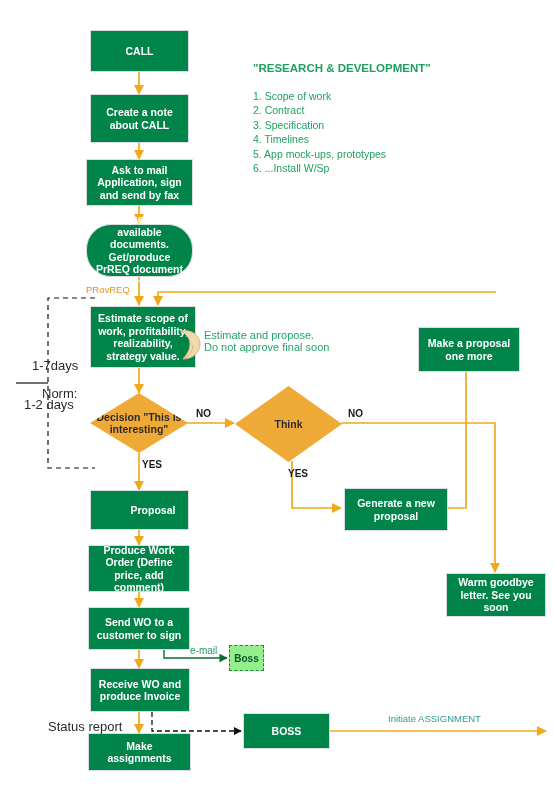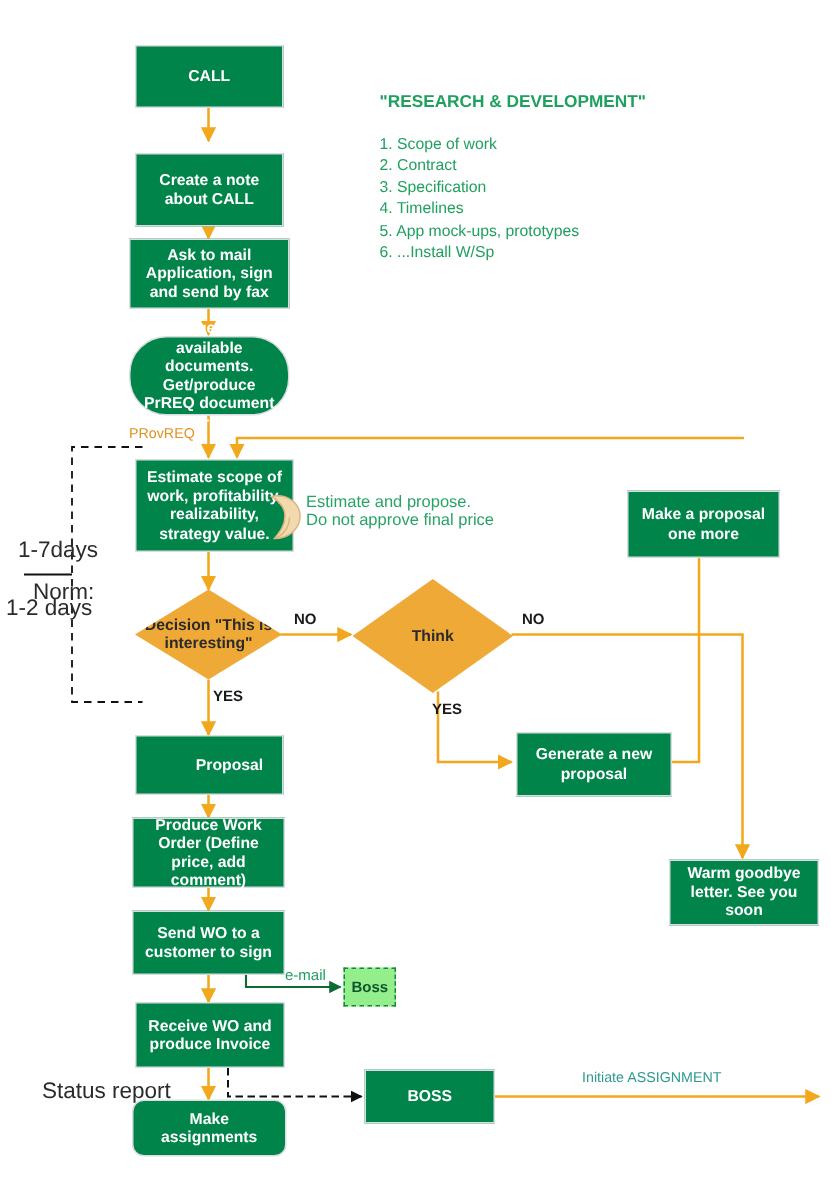--- a/index.html
+++ b/index.html
@@ -29,21 +29,21 @@
   }
   .boss-note{
     position:absolute;box-sizing:border-box;
     background:#94EE8C;border:1.5px dashed #16893f;
     display:flex;align-items:center;justify-content:center;
     color:#11562c;font-size:10px;font-weight:bold;
   }
 
   .lbl{position:absolute;white-space:pre;}
   .lbl-yn{font-size:10px;font-weight:bold;color:#1a1a1a;}
-  .lbl-dark{font-size:15px;color:#2b2b2b;}
+  .lbl-dark{font-size:13px;color:#2b2b2b;margin-left:20px;}
   .lbl-orange{font-size:9.5px;color:#E0921F;}
   .lbl-green{font-size:10px;color:#1f9b62;}
   .lbl-teal{font-size:9.5px;color:#2E9B8F;}
   .lbl-callout{font-size:11px;line-height:12px;color:#27A366;}
 
   #rnd-title{
     position:absolute;left:253px;top:62px;
     font-size:11.5px;font-weight:bold;color:#1FA05E;white-space:pre;
   }
   #rnd-list{
@@ -121,21 +121,21 @@
 
     <g stroke="#111111" stroke-width="1.2" fill="none" stroke-dasharray="5,4">
       <path d="M95,298 L48,298 L48,468 L95,468"></path>
       <path d="M48,383 L16,383" stroke-dasharray="0"></path>
       <path d="M95,731 L48,731" stroke-dasharray="0" stroke-width="0"></path>
     </g>
   </svg>
 
   <div class="node proc" style="left:90px;top:30px;width:99px;height:42px;">CALL</div>
 
-  <div class="node proc" style="left:90px;top:102px;width:99px;height:49px;">Create a note about CALL</div>
+  <div class="node proc" style="left:90px;top:94px;width:99px;height:49px;">Create a note about CALL</div>
 
   <div class="node proc" style="left:86px;top:159px;width:107px;height:47px;">Ask to mail Application, sign and send by fax</div>
 
   <div class="node proc" style="left:86px;top:224px;width:107px;height:53px;border-radius:25px;">Request all available documents. Get/produce PrREQ document as a result.</div>
 
   <div class="node proc" style="left:90px;top:306px;width:106px;height:62px;">Estimate scope of work, profitability, realizability, strategy value.</div>
 
   <div class="diamond" style="left:90px;top:393px;width:98px;height:60px;">Decision "This is interesting"</div>
 
   <div class="diamond" style="left:235px;top:386px;width:107px;height:76px;">Think</div>
@@ -147,21 +147,21 @@
   <div class="node proc" style="left:446px;top:573px;width:100px;height:44px;">Warm goodbye letter. See you soon</div>
 
   <div class="node proc" style="left:90px;top:490px;width:99px;height:40px;padding-left:31px;">Proposal</div>
 
   <div class="node proc" style="left:88px;top:545px;width:102px;height:47px;">Produce Work Order (Define price, add comment)</div>
 
   <div class="node proc" style="left:88px;top:607px;width:102px;height:43px;">Send WO to a customer to sign</div>
 
   <div class="node proc" style="left:90px;top:668px;width:100px;height:44px;">Receive WO and produce Invoice</div>
 
-  <div class="node proc" style="left:88px;top:733px;width:103px;height:38px;border-radius:8px;">Make assignments</div>
+  <div class="node proc" style="left:88px;top:733px;width:103px;height:38px;">Make assignments</div>
 
   <div class="node proc" style="left:243px;top:713px;width:87px;height:36px;">BOSS</div>
 
   <div class="boss-note" style="left:229px;top:645px;width:35px;height:26px;">Boss</div>
 
   <div class="hand">
     <svg viewBox="0 0 26 34" width="26" height="34">
       <path d="M4,4 C14,2 23,8 23,17 C23,26 15,32 6,32 C10,27 13,23 13,17 C13,11 9,7 4,4 Z" fill="#F2D9AE" stroke="#D9B682" stroke-width="1"></path>
       <path d="M6,32 C12,30 16,24 16,18" fill="none" stroke="#D9B682" stroke-width="1"></path>
     </svg>
@@ -177,21 +177,21 @@
     <div class="li">6. ...Install W/Sp</div>
   </div>
 
   <div class="lbl lbl-orange" style="left:86px;top:284px;">PRovREQ</div>
 
   <div class="lbl lbl-dark" style="left:12px;top:358px;">1-7days</div>
   <div class="lbl lbl-dark" style="left:22px;top:386px;">Norm:</div>
   <div class="lbl lbl-dark" style="left:4px;top:397px;">1-2 days</div>
 
   <div class="lbl lbl-callout" style="left:204px;top:329px;">Estimate and propose.</div>
-  <div class="lbl lbl-callout" style="left:204px;top:341px;">Do not approve final price</div>
+  <div class="lbl lbl-callout" style="left:204px;top:341px;">Do not approve final soon</div>
 
   <div class="lbl lbl-yn" style="left:196px;top:408px;">NO</div>
   <div class="lbl lbl-yn" style="left:142px;top:459px;">YES</div>
   <div class="lbl lbl-yn" style="left:348px;top:408px;">NO</div>
   <div class="lbl lbl-yn" style="left:288px;top:468px;">YES</div>
 
   <div class="lbl lbl-green" style="left:190px;top:645px;">e-mail</div>
 
   <div class="lbl lbl-dark" style="left:28px;top:719px;">Status report</div>
 

